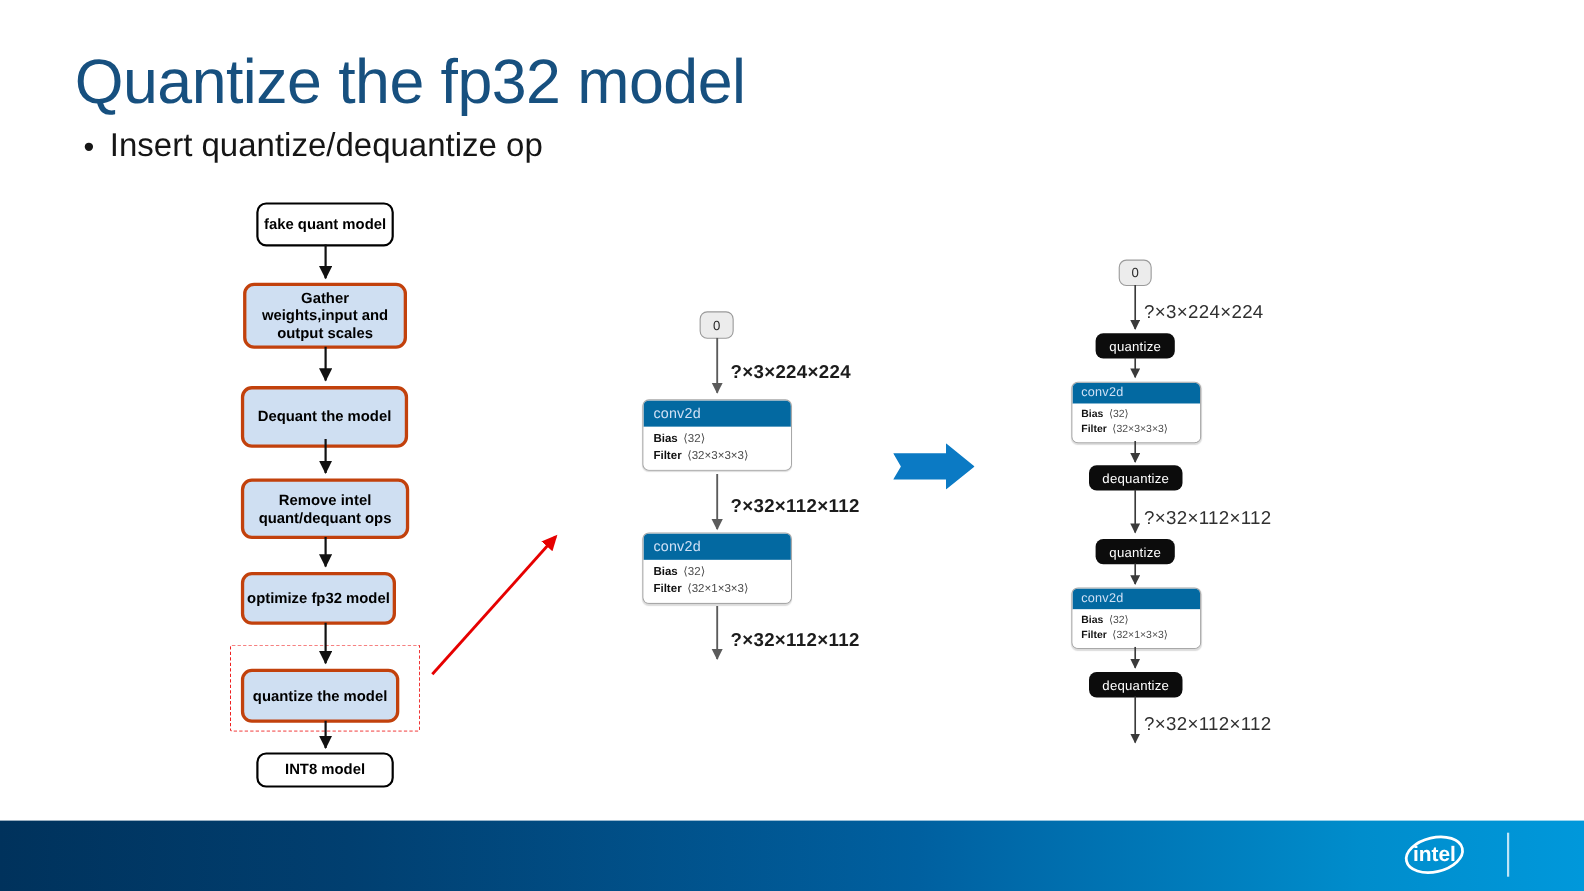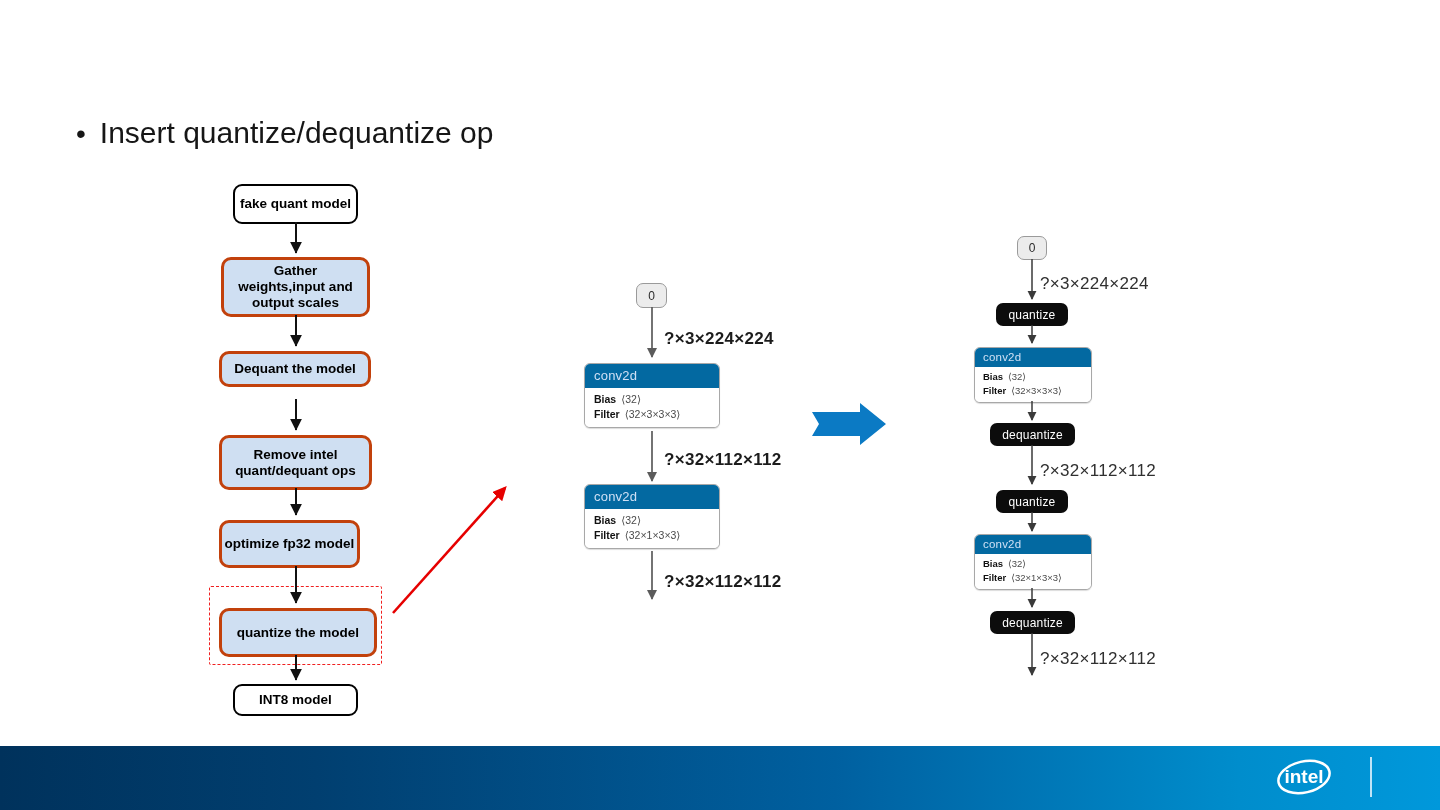--- a/index.html
+++ b/index.html
@@ -100,51 +100,52 @@
   .footer-divider{
     position:absolute;right:68px;top:757px;
     width:2px;height:40px;background:#bfe4f7;
   }
 </style>
 </head>
 <body>
 
 <div id="slide">
 
+  <div class="slide-title">Quantize the fp32 model</div>
 
   <div class="bullet-row">
     <div class="bullet-dot">•</div>
     <div class="bullet-text">Insert quantize/dequantize op</div>
   </div>
 
   <div>
 
     <div class="red-dash" style="left:209px;top:586px;width:173px;height:79px;"></div>
 
     <div class="fc-box plain" style="left:233px;top:184px;width:125px;height:40px;">
       <span>fake quant model</span>
     </div>
 
     <div class="fc-box fill" style="left:221px;top:257px;width:149px;height:60px;padding:0 6px;">
       <span>Gather weights,input and output scales</span>
     </div>
 
-    <div class="fc-box fill" style="left:219px;top:351px;width:152px;height:36px;">
+    <div class="fc-box fill" style="left:219px;top:351px;width:152px;height:56px;">
       <span>Dequant the model</span>
     </div>
 
     <div class="fc-box fill" style="left:219px;top:435px;width:153px;height:55px;padding:0 5px;">
       <span>Remove intel quant/dequant ops</span>
     </div>
 
     <div class="fc-box fill" style="left:219px;top:520px;width:141px;height:48px;">
       <span>optimize fp32 model</span>
     </div>
 
-    <div class="fc-box fill" style="left:219px;top:608px;width:158px;height:49px;">
+    <div class="fc-box fill" style="left:219px;top:608px;width:144px;height:49px;">
       <span>quantize the model</span>
     </div>
 
     <div class="fc-box plain" style="left:233px;top:684px;width:125px;height:32px;">
       <span>INT8 model</span>
     </div>
 
     <svg class="fc-arrow" style="left:280px;top:222px;width:32px;height:40px;" viewBox="0 0 32 40">
       <defs>
         <marker id="fcArrow" markerWidth="8" markerHeight="8" refX="5.6" refY="3" orient="auto">

